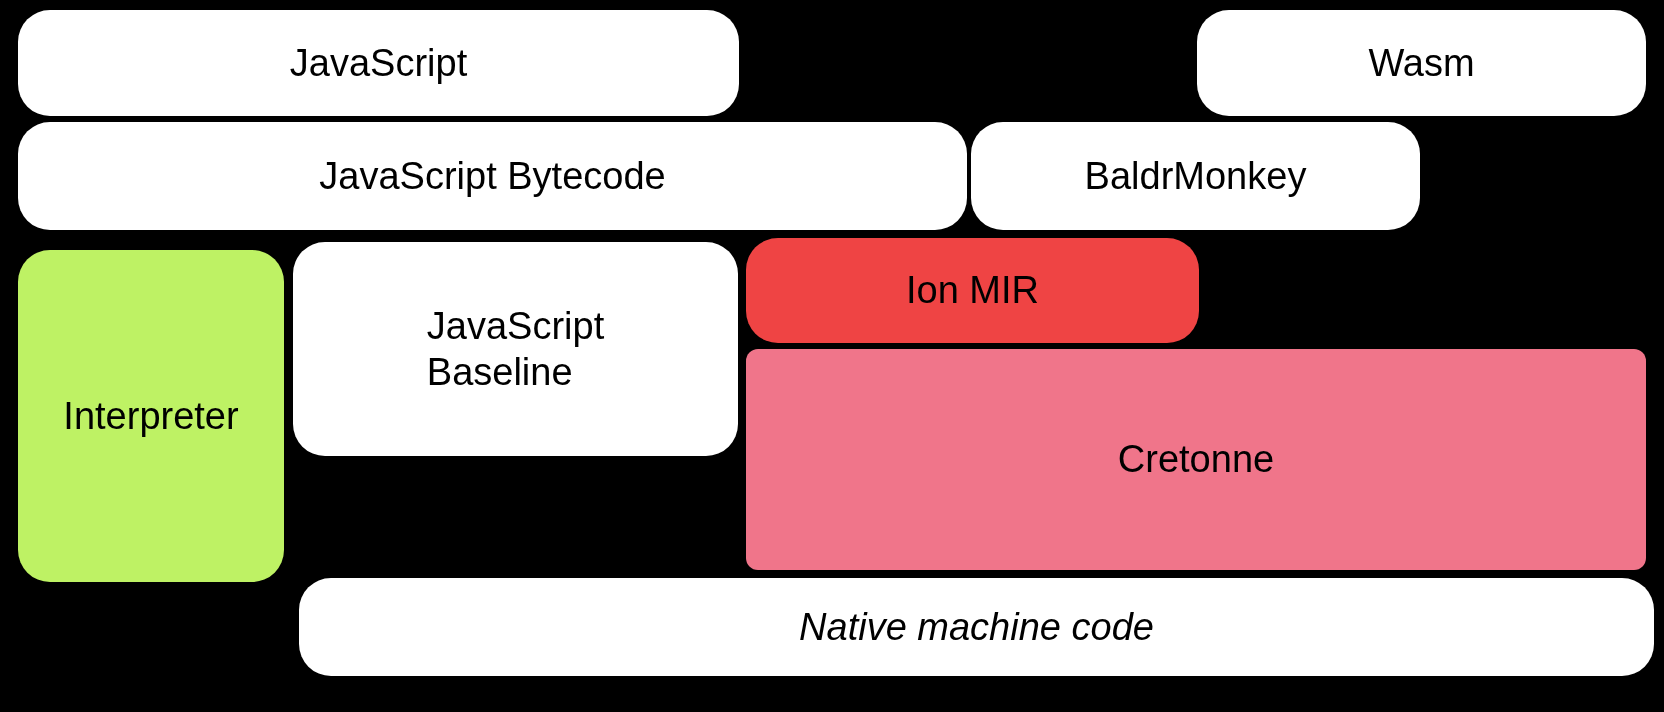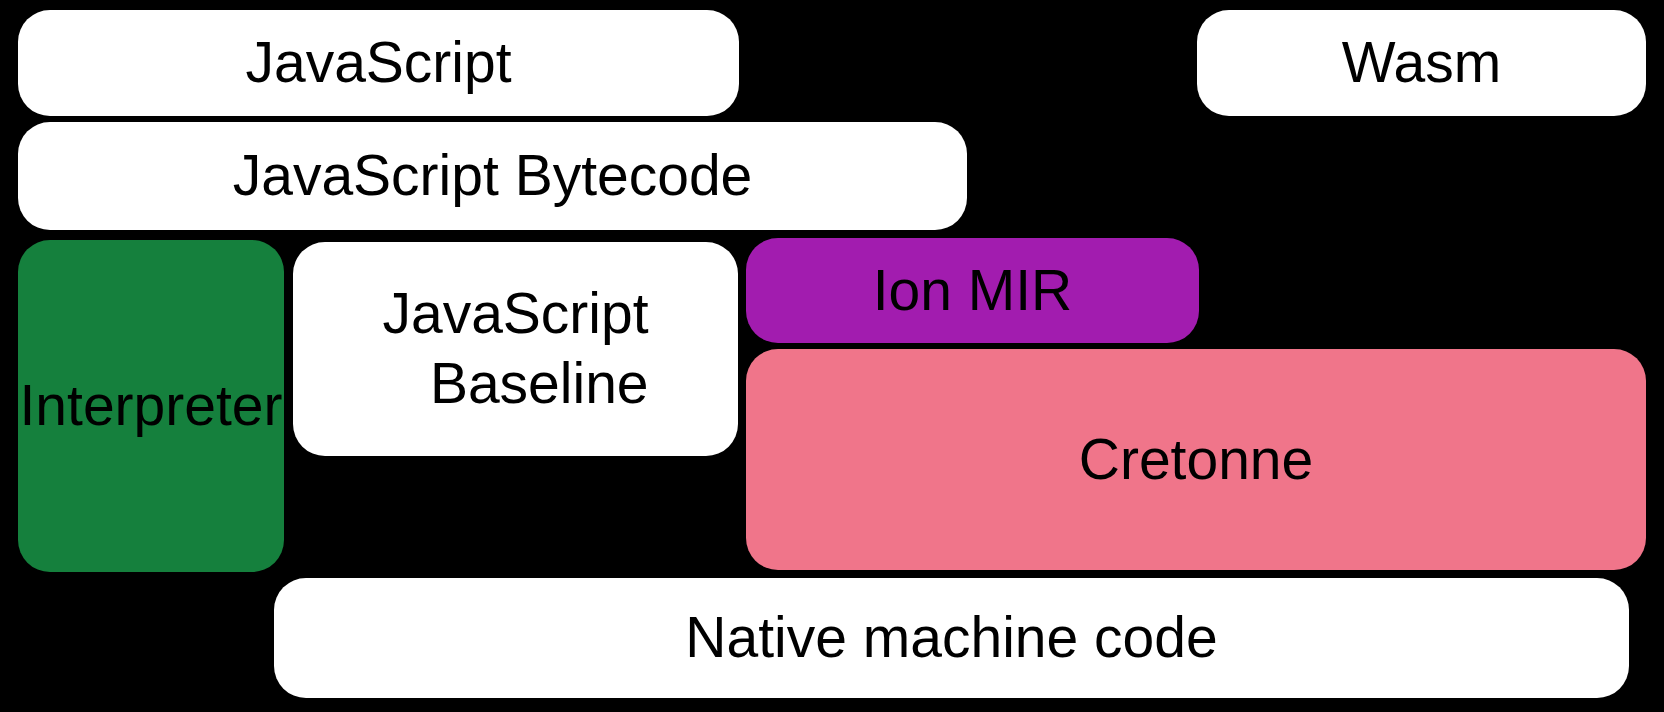--- a/index.html
+++ b/index.html
@@ -17,62 +17,65 @@
   }
   .node {
     position: absolute;
     border-radius: 32px;
     display: flex;
     align-items: center;
     justify-content: center;
     box-sizing: border-box;
   }
   .node .label {
-    font-size: 57px;
+    font-size: 38px;
     line-height: 1.22;
     color: #000000;
-    text-align: right;
+    text-align: left;
     white-space: pre-line;
   }
   .fill-white { background: #ffffff; }
-  .fill-gray  { background: #15803d; }
-  .fill-green { background: #a21caf; }
+  .fill-gray  { background: #bef264; margin-top: 10px; }
+  .fill-green { background: #ef4444; }
   .fill-pink  { background: #f0758a; }
 
   
   .n-javascript  { left: 18px;   top: 10px;  width: 721px;  height: 106px; }
   .n-asmjs       { left: 745px;  top: 10px;  width: 443px;  height: 106px; }
   .n-wasm        { left: 1197px; top: 10px;  width: 449px;  height: 106px; }
   .n-bytecode    { left: 18px;   top: 122px; width: 949px;  height: 108px; }
   .n-baldrmonkey { left: 971px;  top: 122px; width: 449px;  height: 108px; }
   .n-interpreter { left: 18px;   top: 240px; width: 266px;  height: 332px; }
   .n-baseline    { left: 293px;  top: 242px; width: 445px;  height: 214px; }
   .n-ionmir      { left: 746px;  top: 238px; width: 453px;  height: 105px; }
-  .n-cretonne    { left: 746px;  top: 349px; width: 900px;  height: 221px; }
+  .n-cretonne    { left: 746px;  top: 349px; width: 900px;  height: 221px; border-radius: 12px; }
   .n-macro       { left: 293px;  top: 466px; width: 445px;  height: 106px; }
-  .n-native      { left: 274px;  top: 578px; width: 1355px; height: 120px; }
+  .n-native      { left: 299px;  top: 578px; width: 1355px; height: 98px; font-style: italic; }
 </style>
 </head>
 <body>
 
 <div class="stage">
 
   <div class="node fill-white n-javascript">
     <span class="label">JavaScript</span>
   </div>
 
 
   <div class="node fill-white n-wasm">
     <span class="label">Wasm</span>
   </div>
 
   <div class="node fill-white n-bytecode">
     <span class="label">JavaScript Bytecode</span>
   </div>
 
+  <div class="node fill-white n-baldrmonkey">
+    <span class="label">BaldrMonkey</span>
+  </div>
 
   <div class="node fill-gray n-interpreter">
     <span class="label">Interpreter</span>
   </div>
 
   <div class="node fill-white n-baseline">
     <span class="label">JavaScript
 Baseline</span>
   </div>
 

